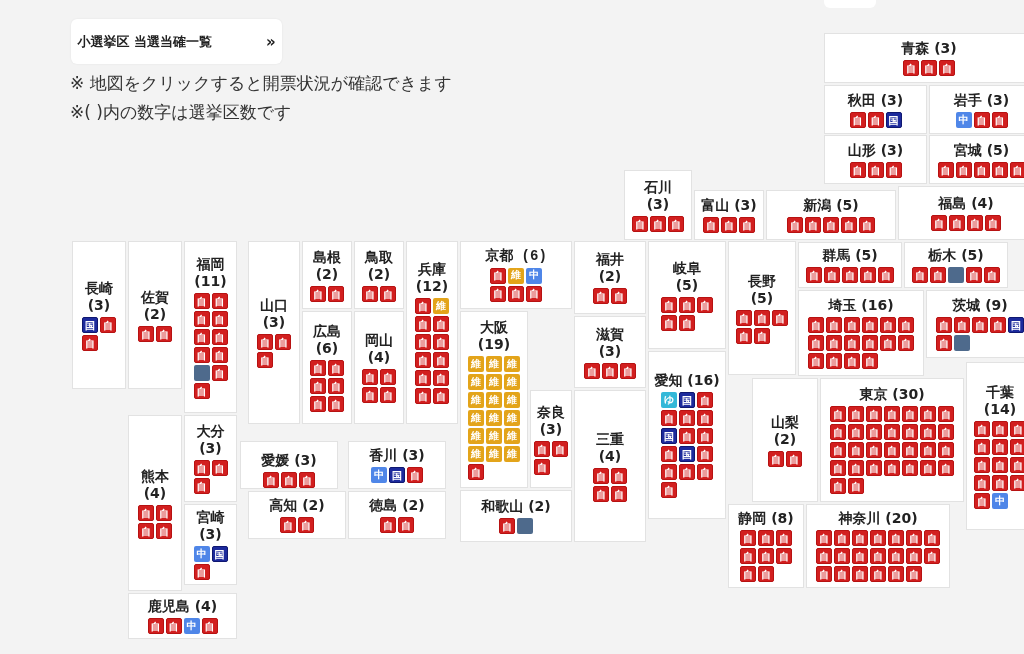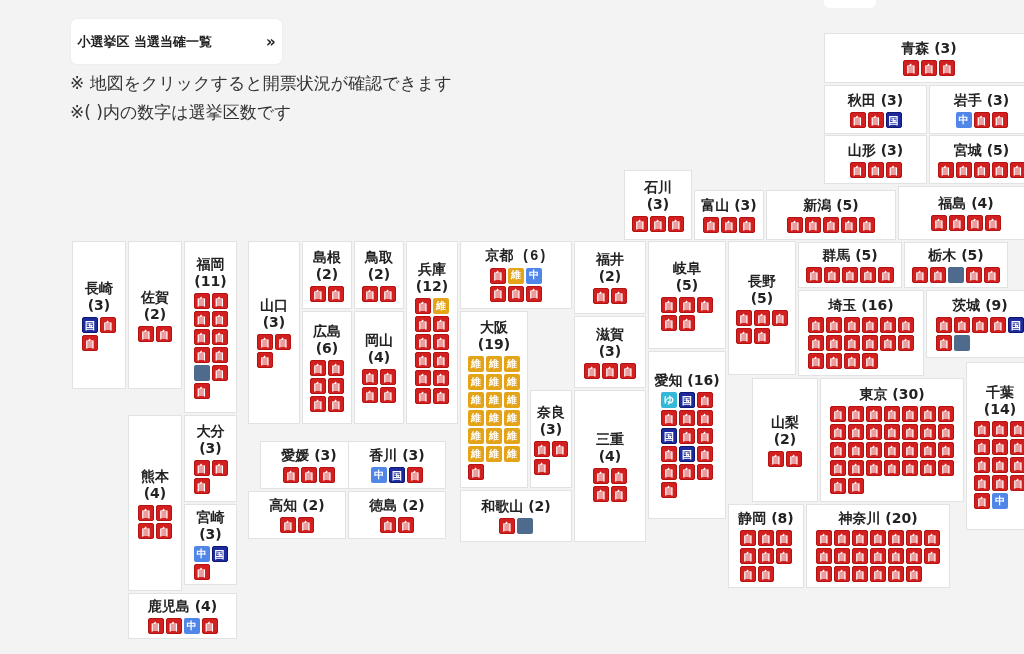--- a/index.html
+++ b/index.html
@@ -460,21 +460,21 @@
         <div class="b ldp">自</div>
       </div>
     </div>
     <div class="pref" style="left: 460px; top: 490px; width: 112px; height: 52px;">
       <div class="name">和歌山 (2)</div>
       <div class="seats" style="width: 34px;">
         <div class="b ldp">自</div>
         <div class="b ind"></div>
       </div>
     </div>
-    <div class="pref" style="left: 260px; top: 441px; width: 98px; height: 48px;">
+    <div class="pref" style="left: 240px; top: 441px; width: 98px; height: 48px; justify-content: flex-end;">
       <div class="name">愛媛 (3)</div>
       <div class="seats" style="width: 52px;">
         <div class="b ldp">自</div>
         <div class="b ldp">自</div>
         <div class="b ldp">自</div>
       </div>
     </div>
     <div class="pref" style="left: 348px; top: 441px; width: 98px; height: 48px;">
       <div class="name">香川 (3)</div>
       <div class="seats" style="width: 52px;">

